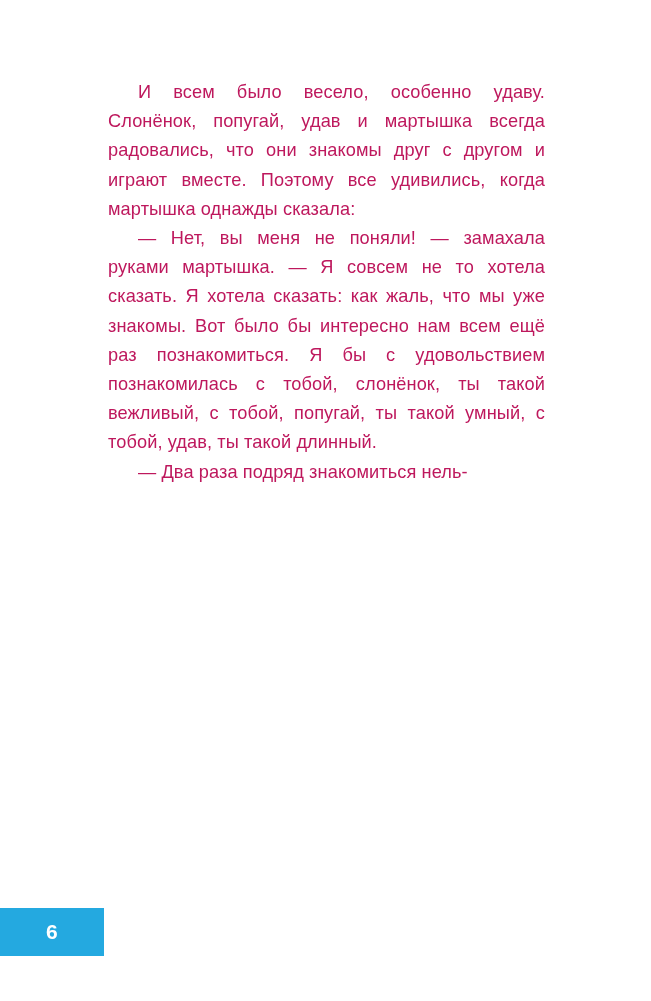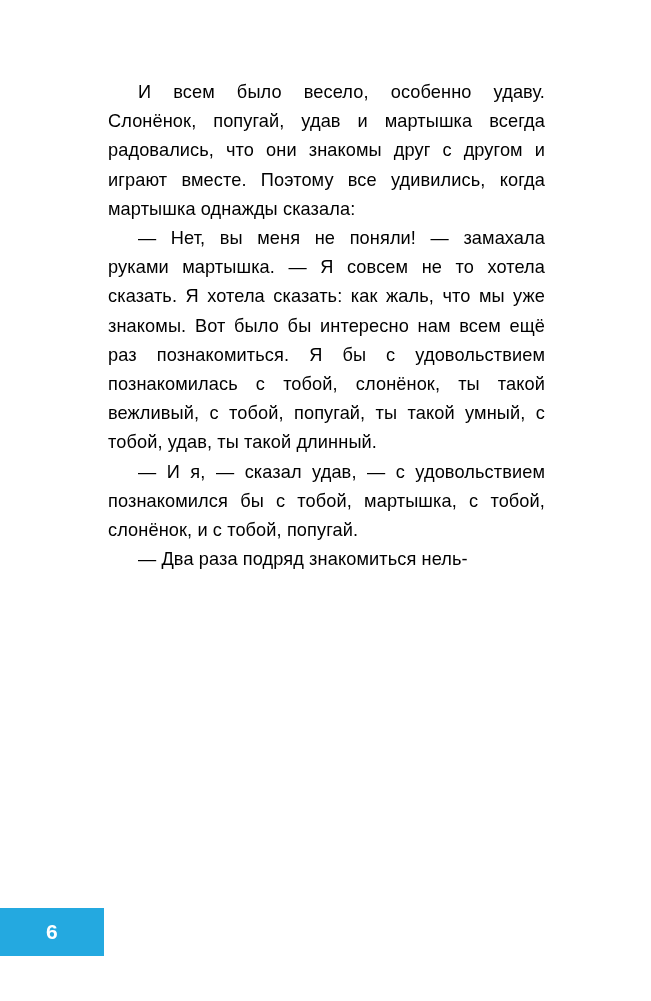--- a/index.html
+++ b/index.html
@@ -23,21 +23,21 @@
     position: absolute;
     left: 108px;
     top: 78px;
     width: 437px;
   }
   .para {
     margin: 0;
     font-family: "Liberation Sans", sans-serif;
     font-size: 18.2px;
     line-height: 29.2px;
-    color: #000000;
+    color: #be185d;
     text-align: justify;
     text-indent: 30px;
     text-justify: inter-word;
     letter-spacing: 0.1px;
     -webkit-hyphens: manual;
     hyphens: manual;
   }
   .para:last-child {
     
   }
@@ -61,21 +61,20 @@
   }
 </style>
 </head>
 <body>
 
 <div class="page">
 
   <div class="text-column">
     <p class="para">И всем было весело, особенно удаву. Слонёнок, попугай, удав и мартышка всегда радовались, что они знакомы друг с другом и играют вместе. Поэтому все удивились, когда мартышка однажды сказала:</p>
     <p class="para">— Нет, вы меня не поняли! — замахала руками мартышка. — Я совсем не то хотела сказать. Я хотела сказать: как жаль, что мы уже знакомы. Вот было бы интересно нам всем ещё раз познакомиться. Я бы с удовольствием познакомилась с тобой, слонёнок, ты такой вежливый, с тобой, попугай, ты такой умный, с тобой, удав, ты такой длинный.</p>
-    <p class="para">— И я, — сказал удав, — с удовольствием познакомился бы с тобой, мартышка, с тобой, слонёнок, и с тобой, попугай.</p>
     <p class="para">— Два раза подряд знакомиться нель-</p>
   </div>
 
   <div class="page-number-box">
     <span class="page-number">6</span>
   </div>
 
 </div>
 
 </body></html>

